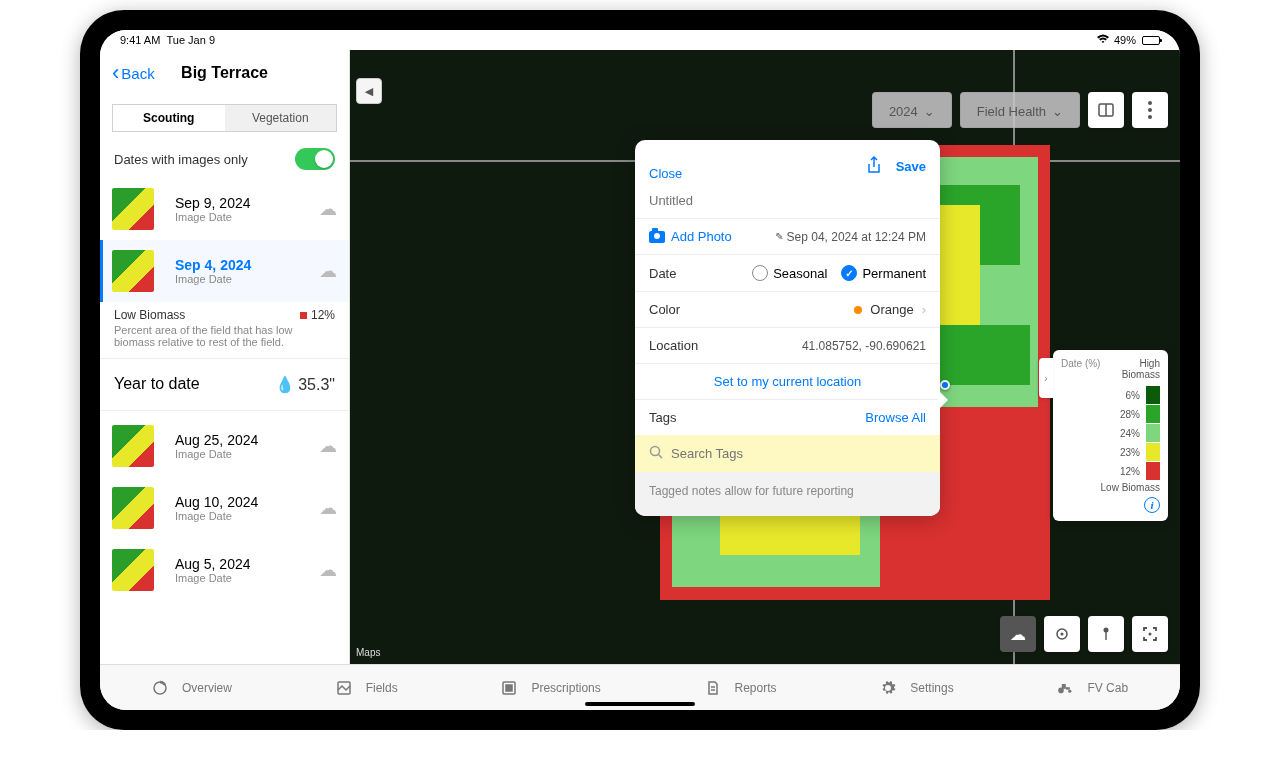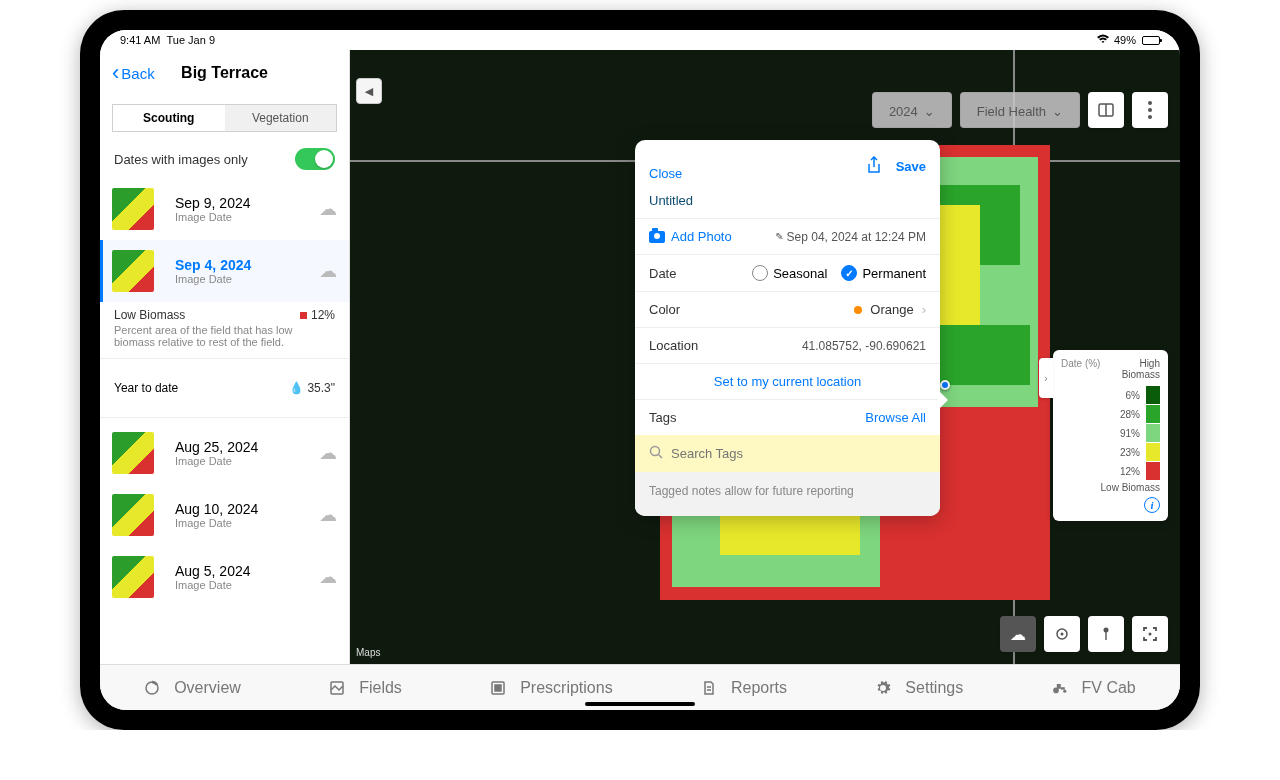--- a/index.html
+++ b/index.html
@@ -33,21 +33,21 @@
 .thumb { width: 42px; height: 42px; background: linear-gradient(135deg,#2a9d2a 0 40%, #e8e82a 40% 70%, #d93030 70%); border-radius: 2px; }
 .date-text { flex: 1; }
 .date-main { font-size: 14px; font-weight: 500; }
 .date-item.selected .date-main { color: #007aff; font-weight: 700; }
 .date-sub { font-size: 11px; color: #888; }
 .cloud { color: #bbb; font-size: 18px; }
 .biomass-block { padding: 6px 14px 10px; font-size: 11px; color: #888; }
 .biomass-head { display: flex; justify-content: space-between; font-size: 12px; color: #333; margin-bottom: 2px; }
 .bio-pct { display:flex; align-items:center; gap:4px;}
 .bio-sq { width:7px; height:7px; background:#d93030;}
-.ytd-row { display: flex; justify-content: space-between; padding: 22px 14px; font-size: 12px; border-top: 1px solid #eee; border-bottom: 1px solid #eee; margin-bottom:4px;}
+.ytd-row { display: flex; justify-content: space-between; padding: 16px 14px; font-size: 16px; border-top: 1px solid #eee; border-bottom: 1px solid #eee; margin-bottom:4px;}
 .ytd-val { color: #007aff; display:flex; align-items:center; gap:3px;}
 
 
 .map-area { flex: 1; position: relative; background: #1a2818; }
 .map-bg { position:absolute; inset:0; background:
   linear-gradient(#0f1a0e,#0f1a0e); }
 .road-h { position:absolute; top:110px; left:0; right:0; height:2px; background:#888;}
 .road-v { position:absolute; top:0; bottom:0; right:165px; width:2px; background:#888;}
 .road-label { position:absolute; font-size:9px; color:#ccc; background:rgba(0,0,0,0.3); padding:1px 2px;}
 .field-overlay { position:absolute; top:95px; left:310px; width:390px; height:455px; }
@@ -78,21 +78,21 @@
 .map-attrib { position:absolute; bottom:6px; left:6px; font-size:10px; color:#ddd;}
 
 
 .popover { position:absolute; top:90px; left:285px; width:305px; background:#fff; border-radius:10px; box-shadow:0 4px 20px rgba(0,0,0,0.25); padding: 12px 0 0; font-size:13px; z-index:20;}
 .popover::after { content:''; position:absolute; right:-8px; top:250px; border:10px solid transparent; border-left-color:#fff; border-right:none;}
 .pop-top { display:flex; justify-content:space-between; align-items:center; padding:0 14px 8px;}
 .pop-top .close { color:#007aff; cursor:pointer;margin-top:14px;}
 .pop-top .right { display:flex; align-items:center; gap:14px;}
 .pop-top .save { color:#007aff; font-weight:600; cursor:pointer;}
 .share-icon { color:#007aff; cursor:pointer; font-size:16px;}
-.pop-title-row { padding: 4px 14px 10px; color:#0c4a6e;}
+.pop-title-row { padding: 4px 14px 10px; color:#737373;}
 .pop-link { padding: 6px 14px 10px; color:#007aff; cursor:pointer;}
 .pop-row { padding: 10px 14px; display:flex; align-items:center; justify-content:space-between; border-top:1px solid #eee;}
 .pop-row .lbl { color:#333;}
 .add-photo { color:#007aff; display:flex; align-items:center; gap:6px; cursor:pointer;}
 .cam-icon { width:16px; height:12px; background:#007aff; border-radius:2px; position:relative;}
 .cam-icon::before{content:''; position:absolute; top:-3px; left:3px; width:6px; height:3px; background:#007aff; border-radius:1px 1px 0 0;}
 .cam-icon::after{content:''; position:absolute; top:2px; left:5px; width:6px; height:6px; border-radius:50%; background:#fff;}
 .timestamp { color:#555; font-size:12px; display:flex; align-items:center; gap:3px;}
 .pencil { font-size:10px;}
 .radio-group { display:flex; align-items:center; gap:14px;}
@@ -105,21 +105,21 @@
 .chev-r { color:#bbb;}
 .loc-val { color:#555; font-size:12px;}
 .set-loc { text-align:center; color:#007aff; padding:10px; cursor:pointer; border-top:1px solid #eee;}
 .browse { color:#007aff; cursor:pointer;}
 .search-tags { padding:10px 14px; background:#fef9c3; display:flex; align-items:center; gap:8px; color:#999;}
 .search-tags input { border:none; background:transparent; outline:none; font-size:13px; flex:1;}
 .tag-hint { padding:12px 14px 18px; background:#f2f2f2; color:#888; font-size:12px; border-radius:0 0 10px 10px;}
 
 
 .tabbar { height: 46px; background: #f8f8f8; border-top:1px solid #ddd; display:flex; justify-content:space-around; align-items:center; position:relative;}
-.tab { display:flex; align-items:center; gap:14px; color:#777; font-size:16px; cursor:pointer;}
+.tab { display:flex; align-items:center; gap:14px; color:#777; font-size:12px; cursor:pointer;}
 .tab-icon { width:16px; height:16px; display:inline-flex; align-items:center; justify-content:center;}
 .home-ind { position:absolute; bottom:4px; left:50%; transform:translateX(-50%); width:110px; height:4px; background:#000; border-radius:2px;}
 
 .pin-marker { position:absolute; top:330px; left:590px; z-index:10;}
 .pin-head { width:10px; height:10px; background:#007aff; border:2px solid #fff; border-radius:50%; box-shadow:0 1px 3px rgba(0,0,0,0.4);}
 .pin-dot { width:12px; height:12px; background:#ff8c00; border:2px solid #fff; border-radius:50%; position:absolute; top:-2px; left:-14px; box-shadow:0 1px 3px rgba(0,0,0,0.4);}
 </style>
 </head>
 <body>
 
@@ -287,21 +287,21 @@
     <div id="legend-rows">
               <div class="legend-row">
                 <span>6%</span>
                 <span class="legend-swatch" style="background:#0a5c0a"></span>
               </div>
               <div class="legend-row">
                 <span>28%</span>
                 <span class="legend-swatch" style="background:#2aa52a"></span>
               </div>
               <div class="legend-row">
-                <span>91%</span>
+                <span>24%</span>
                 <span class="legend-swatch" style="background:#7ed67e"></span>
               </div>
               <div class="legend-row">
                 <span>23%</span>
                 <span class="legend-swatch" style="background:#e8e82a"></span>
               </div>
               <div class="legend-row">
                 <span>12%</span>
                 <span class="legend-swatch" style="background:#d93030"></span>
               </div>

